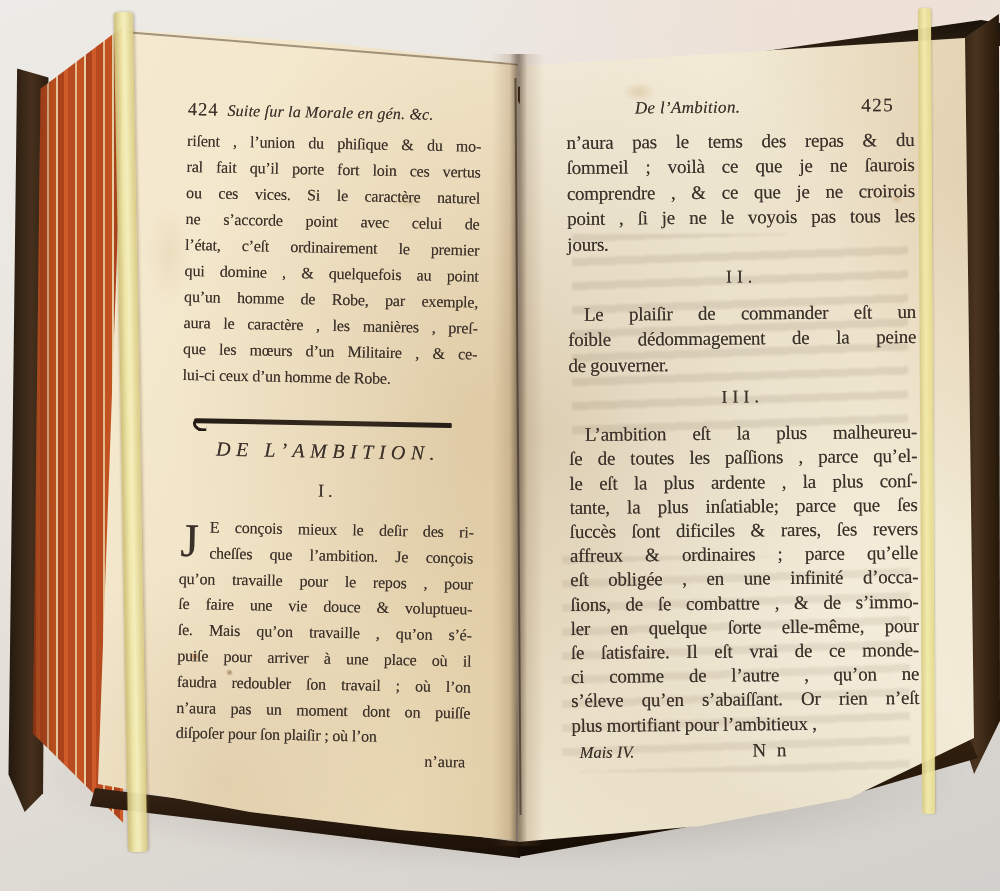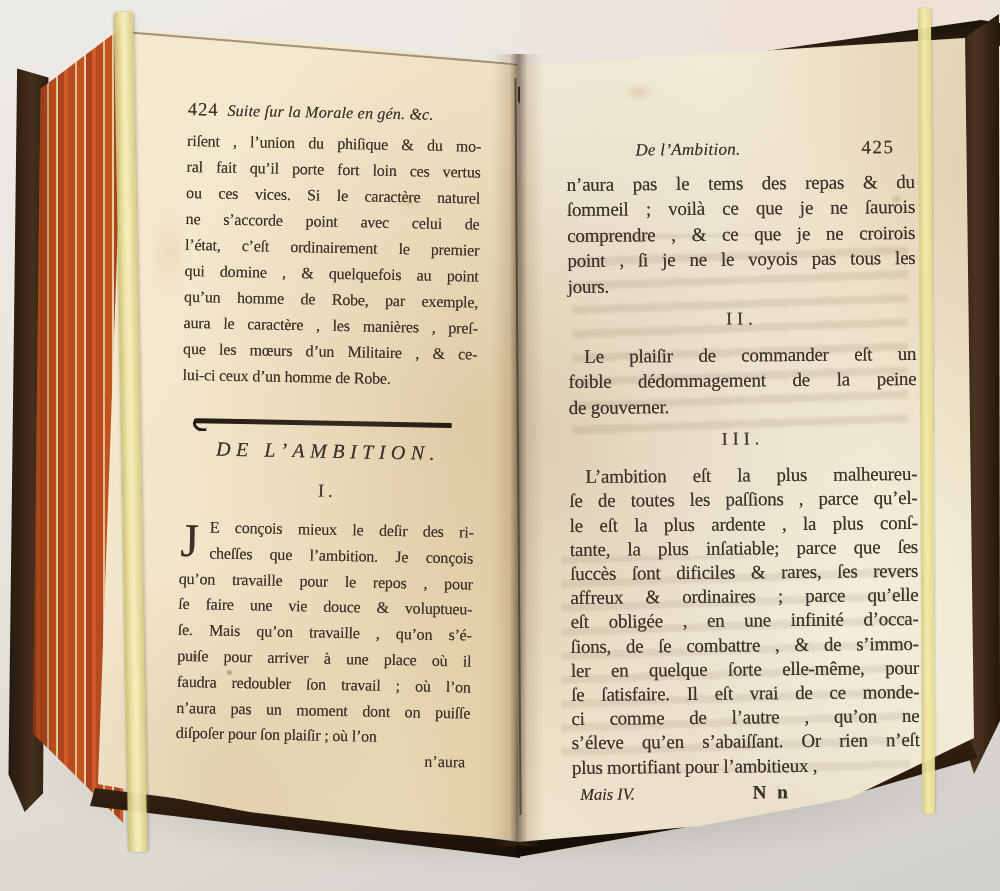--- a/index.html
+++ b/index.html
@@ -112,31 +112,31 @@
   .sec1 { margin-top:16px; }
   .p2 { margin-top:14px; font-size:16px; letter-spacing:-0.2px; position:relative; }
   .p2 .tline { line-height:25.8px; }
   .p2 .tline:nth-child(-n+2) { padding-left:30px; }
   .dropcap { position:absolute; left:1px; top:3px; font-size:47px; line-height:1; }
   .catch { margin-top:2px; text-align:right; padding-right:4px; font-size:16px; }
 
   .rtext { left:566px; top:96px; width:348px; transform: rotate(-0.5deg); transform-origin: top left; }
   .rheader { display:flex; align-items:baseline; line-height:24px; }
   .rrun { flex:1; text-align:center; font-style:italic; font-size:17px; padding-right:52px; letter-spacing:0.3px; }
-  .rpagenum { font-size:19px; letter-spacing:1.5px; padding-right:20px;margin-top:42px; }
+  .rpagenum { font-size:19px; letter-spacing:1.5px; padding-right:20px; }
   .rp { font-size:19px; letter-spacing:-0.25px; }
   .rp1 { margin-top:9px; } .rp1 .tline { line-height:25.4px; }
   .sec2 { margin-top:9px; letter-spacing:5px; }
   .rp2 { margin-top:12px; } .rp2 .tline { line-height:25.4px; }
   .sec3 { margin-top:8px; letter-spacing:5px; }
   .rp3 { margin-top:13px; } .rp3 .tline { line-height:24.2px; }
   .indent-first .tline:first-child { padding-left:16px; }
   .rfooter { margin-top:3px; display:flex; align-items:baseline; line-height:22px; }
   .tome { font-style:italic; font-size:16.5px; margin-left:8px; }
-  .sig { margin-left:118px; font-size:19px; letter-spacing:3px; font-weight:bold; }
+  .sig { margin-left:118px; font-size:19px; letter-spacing:3px; font-weight:normal; }
 </style>
 </head>
 <body>
 
 <div class="photo">
   <div class="abs floor-shadow"></div>
 
   <div class="abs cover-left"></div>
   <div class="abs fore-edge"></div>
   <div class="abs cover-top-right"></div>

